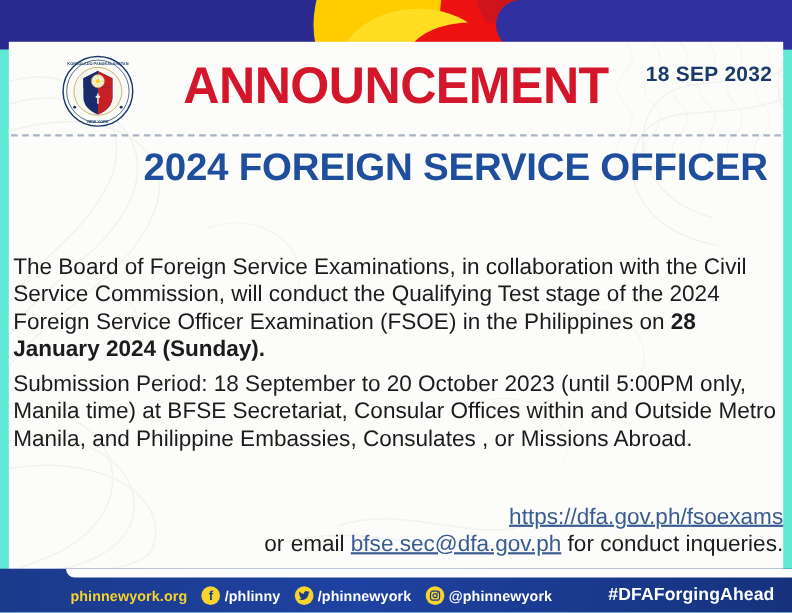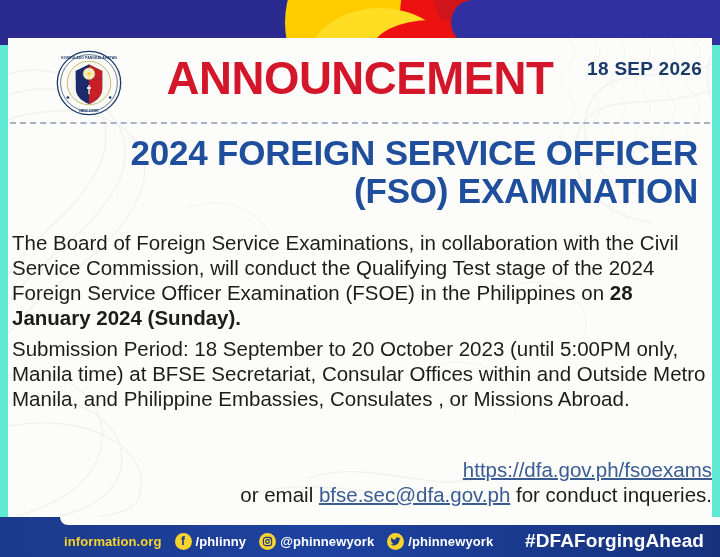--- a/index.html
+++ b/index.html
@@ -243,21 +243,21 @@
     flex: 0 0 auto;
   }
   .hashtag {
     position: absolute;
     right: 16px; top: 8px;
     height: 32px;
     display: flex;
     align-items: center;
     color: #ffffff;
     font-weight: bold;
-    font-size: 19px;
+    font-size: 16px;
     letter-spacing: 0.1px;
   }
 </style>
 </head>
 <body>
 
 <div id="poster">
 
   <div class="top-banner">
     <div class="blob blob-yellow"></div>
@@ -320,72 +320,71 @@
       </g>
       <path d="M47 56 h6 v3 h-6 z M49 53 h2 v14 h-2 z" fill="#f2f2ea"></path>
       <text x="50" y="14" text-anchor="middle" font-family="Liberation Sans, sans-serif" font-size="5.4" fill="#1b3a6b" font-weight="bold">KONSULADO PANGKALAHATAN</text>
       <text x="50" y="94" text-anchor="middle" font-family="Liberation Sans, sans-serif" font-size="5.4" fill="#1b3a6b" font-weight="bold">NEW YORK</text>
       <circle cx="18" cy="72" r="2" fill="#1b3a6b"></circle>
       <circle cx="82" cy="72" r="2" fill="#1b3a6b"></circle>
     </svg>
 
     <div class="announcement">ANNOUNCEMENT</div>
 
-    <div class="date-stamp">18 SEP 2026</div>
+    <div class="date-stamp">18 SEP 2032</div>
   </div>
 
   <div class="dashed-rule"></div>
 
   <div class="title">
     <span>2024 FOREIGN SERVICE OFFICER</span>
-    <span class="line2">(FSO) EXAMINATION</span>
   </div>
 
   <div class="body-block para1">
     <span>The Board of Foreign Service Examinations, in collaboration with the Civil Service Commission, will conduct the Qualifying Test stage of the 2024 Foreign Service Officer Examination (FSOE) in the Philippines on </span><b>28 January 2024 (Sunday).</b>
   </div>
 
   <div class="body-block para2">
     <span>Submission Period: 18 September to 20 October 2023 (until 5:00PM only, Manila time) at BFSE Secretariat, Consular Offices within and Outside Metro Manila, and Philippine Embassies, Consulates , or Missions Abroad.</span>
   </div>
 
   <div class="body-block para3">
     <br>
     <a class="link" href="#">https://dfa.gov.ph/fsoexams</a><br>
     <span>or email </span><a class="link" href="#">bfse.sec@dfa.gov.ph</a><span> for conduct inqueries.</span>
   </div>
 
   <div class="footer">
     <div class="footer-notch"></div>
 
     <div class="footer-items">
-      <span class="f-website">information.org</span>
+      <span class="f-website">phinnewyork.org</span>
 
       <span class="social">
         <span class="si">f</span>
         <span class="handle">/phlinny</span>
+      </span>
+
+      <span class="social">
+        <span class="si">
+          <svg viewBox="0 0 24 24" width="11" height="11">
+            <path fill="#1b3a8c" d="M23 4.9a9 9 0 0 1-2.6.7 4.5 4.5 0 0 0 2-2.5 9 9 0 0 1-2.9 1.1 4.5 4.5 0 0 0-7.7 4.1A12.8 12.8 0 0 1 2.5 3.6a4.5 4.5 0 0 0 1.4 6 4.4 4.4 0 0 1-2-.6 4.5 4.5 0 0 0 3.6 4.5 4.5 4.5 0 0 1-2 .1 4.5 4.5 0 0 0 4.2 3.1A9 9 0 0 1 1 18.6a12.7 12.7 0 0 0 6.9 2c8.3 0 12.8-6.9 12.8-12.8v-.6A9 9 0 0 0 23 4.9z"></path>
+          </svg>
+        </span>
+        <span class="handle">/phinnewyork</span>
       </span>
 
       <span class="social">
         <span class="si">
           <svg viewBox="0 0 24 24" width="11" height="11">
             <rect x="3" y="3" width="18" height="18" rx="5" fill="none" stroke="#1b3a8c" stroke-width="2.4"></rect>
             <circle cx="12" cy="12" r="4" fill="none" stroke="#1b3a8c" stroke-width="2.4"></circle>
             <circle cx="17.4" cy="6.6" r="1.4" fill="#1b3a8c"></circle>
           </svg>
         </span>
         <span class="handle">@phinnewyork</span>
       </span>
-
-      <span class="social">
-        <span class="si">
-          <svg viewBox="0 0 24 24" width="11" height="11">
-            <path fill="#1b3a8c" d="M23 4.9a9 9 0 0 1-2.6.7 4.5 4.5 0 0 0 2-2.5 9 9 0 0 1-2.9 1.1 4.5 4.5 0 0 0-7.7 4.1A12.8 12.8 0 0 1 2.5 3.6a4.5 4.5 0 0 0 1.4 6 4.4 4.4 0 0 1-2-.6 4.5 4.5 0 0 0 3.6 4.5 4.5 4.5 0 0 1-2 .1 4.5 4.5 0 0 0 4.2 3.1A9 9 0 0 1 1 18.6a12.7 12.7 0 0 0 6.9 2c8.3 0 12.8-6.9 12.8-12.8v-.6A9 9 0 0 0 23 4.9z"></path>
-          </svg>
-        </span>
-        <span class="handle">/phinnewyork</span>
-      </span>
     </div>
 
     <div class="hashtag">#DFAForgingAhead</div>
   </div>
 
 </div>
 
 </body></html>

